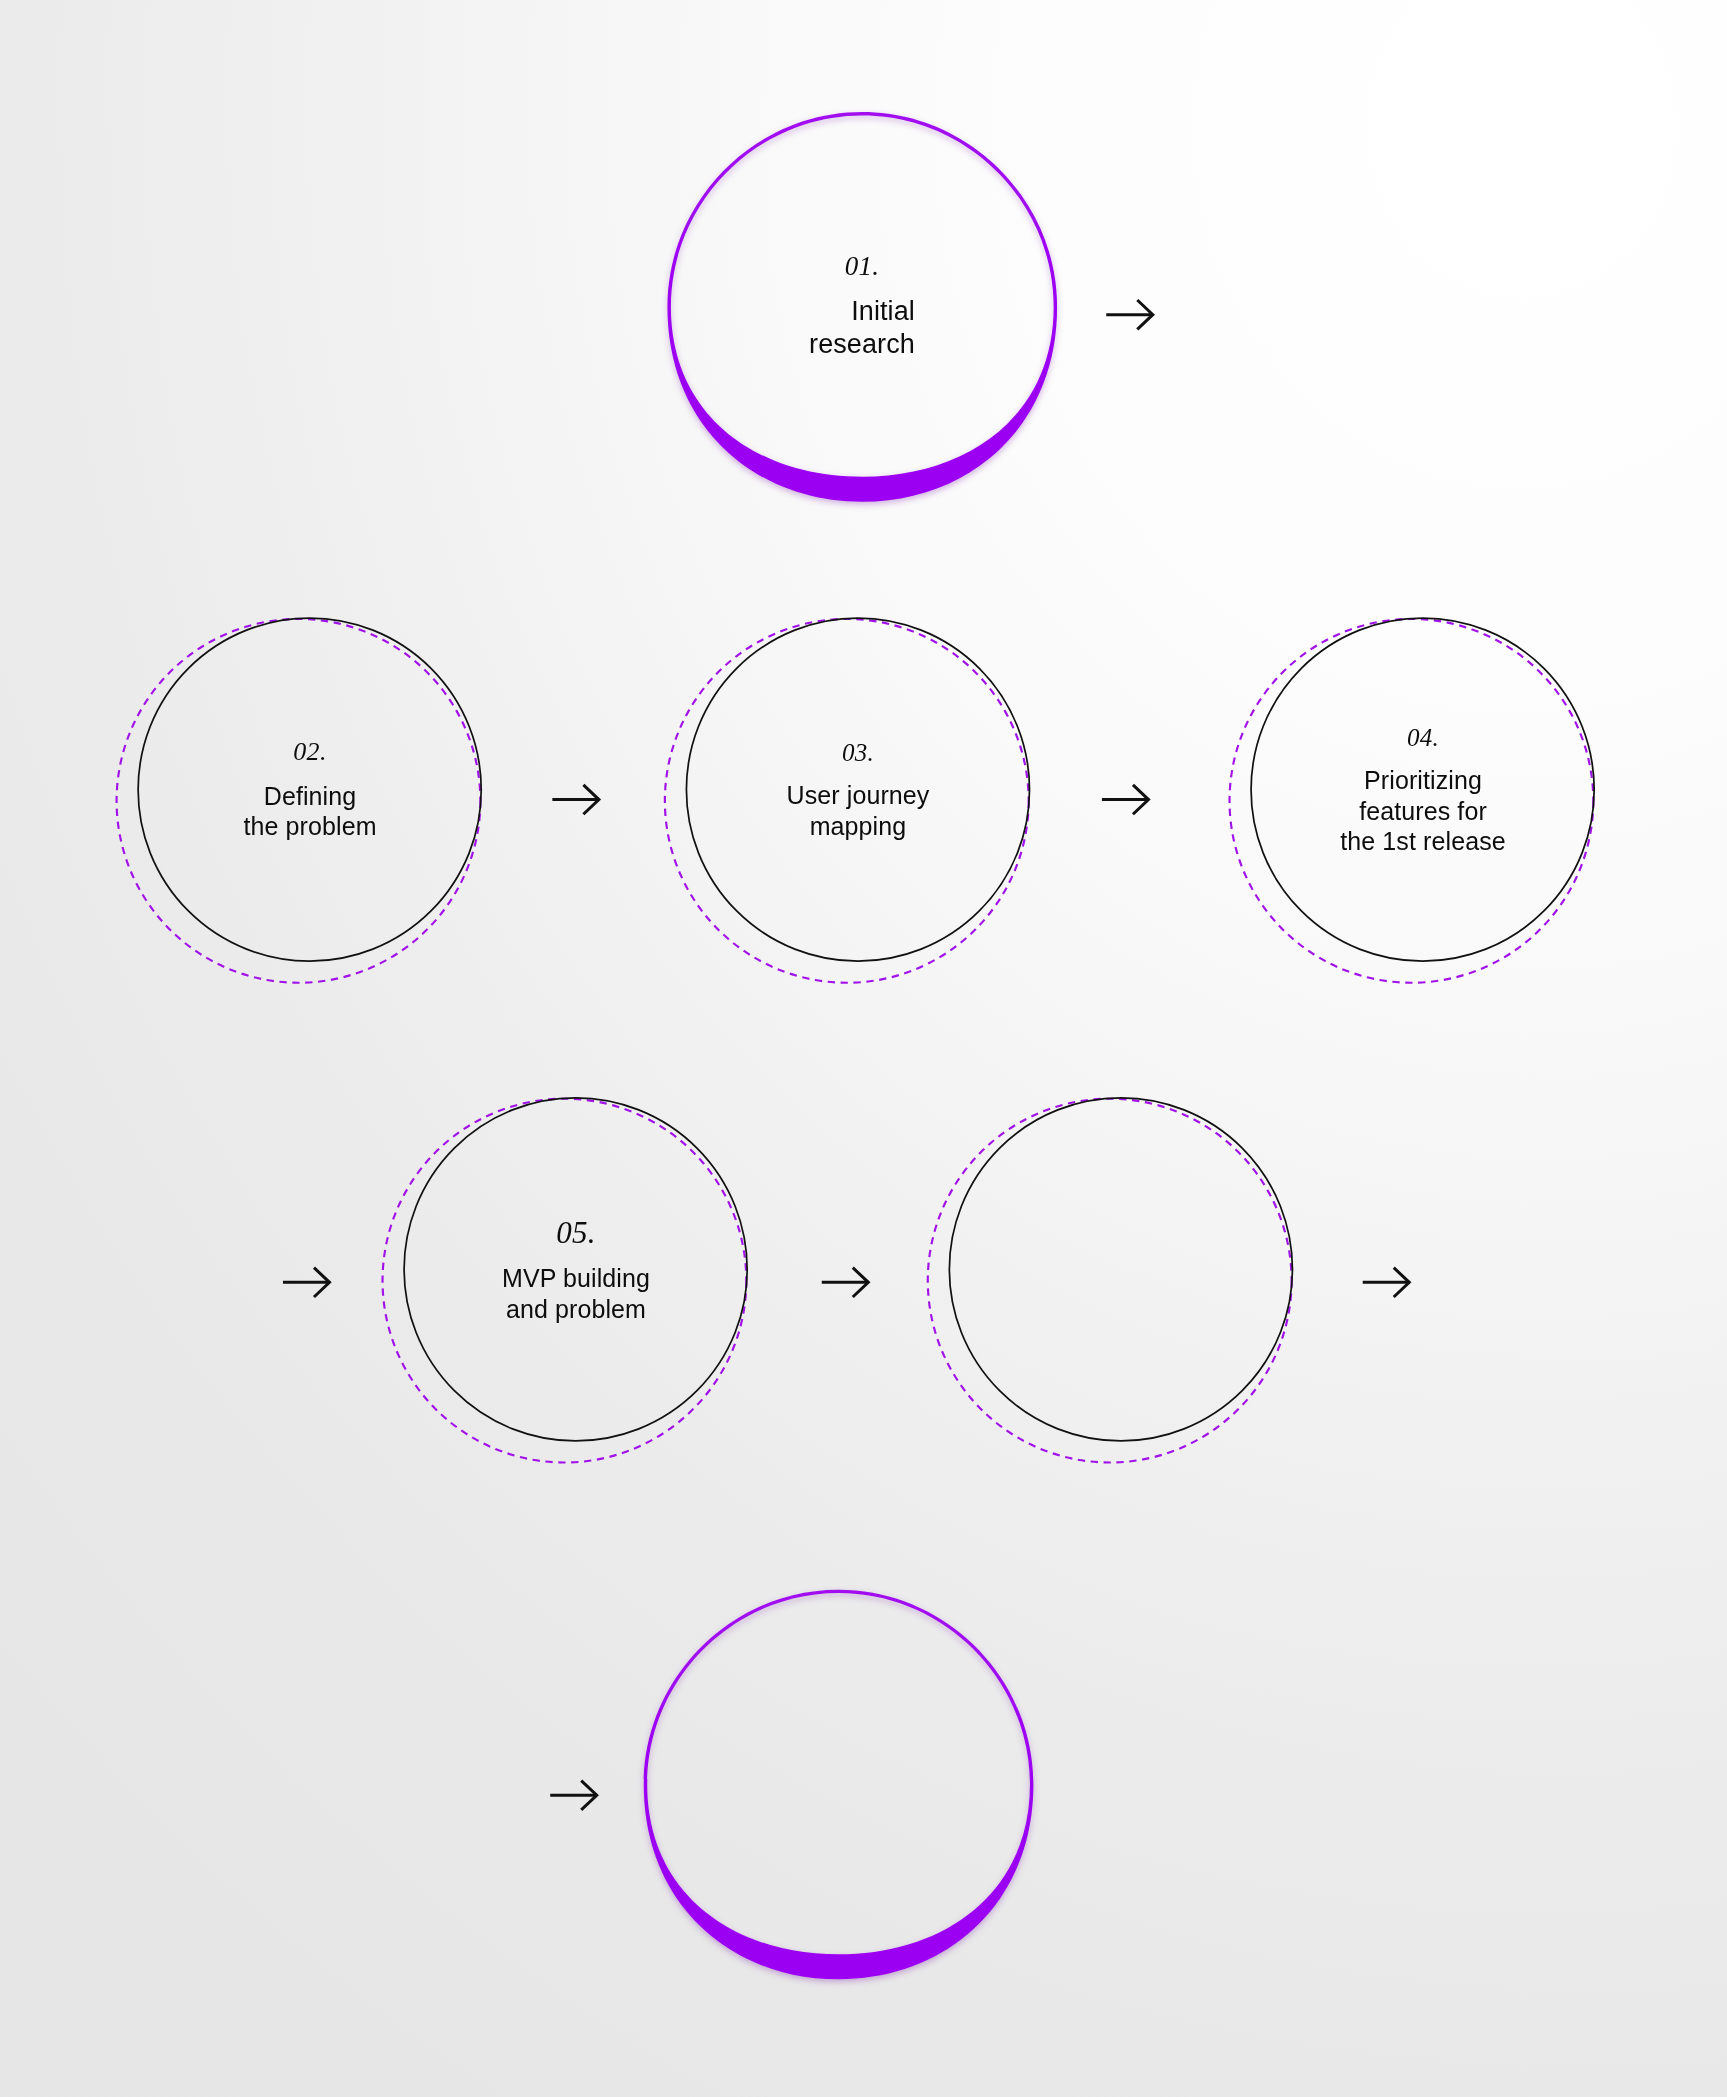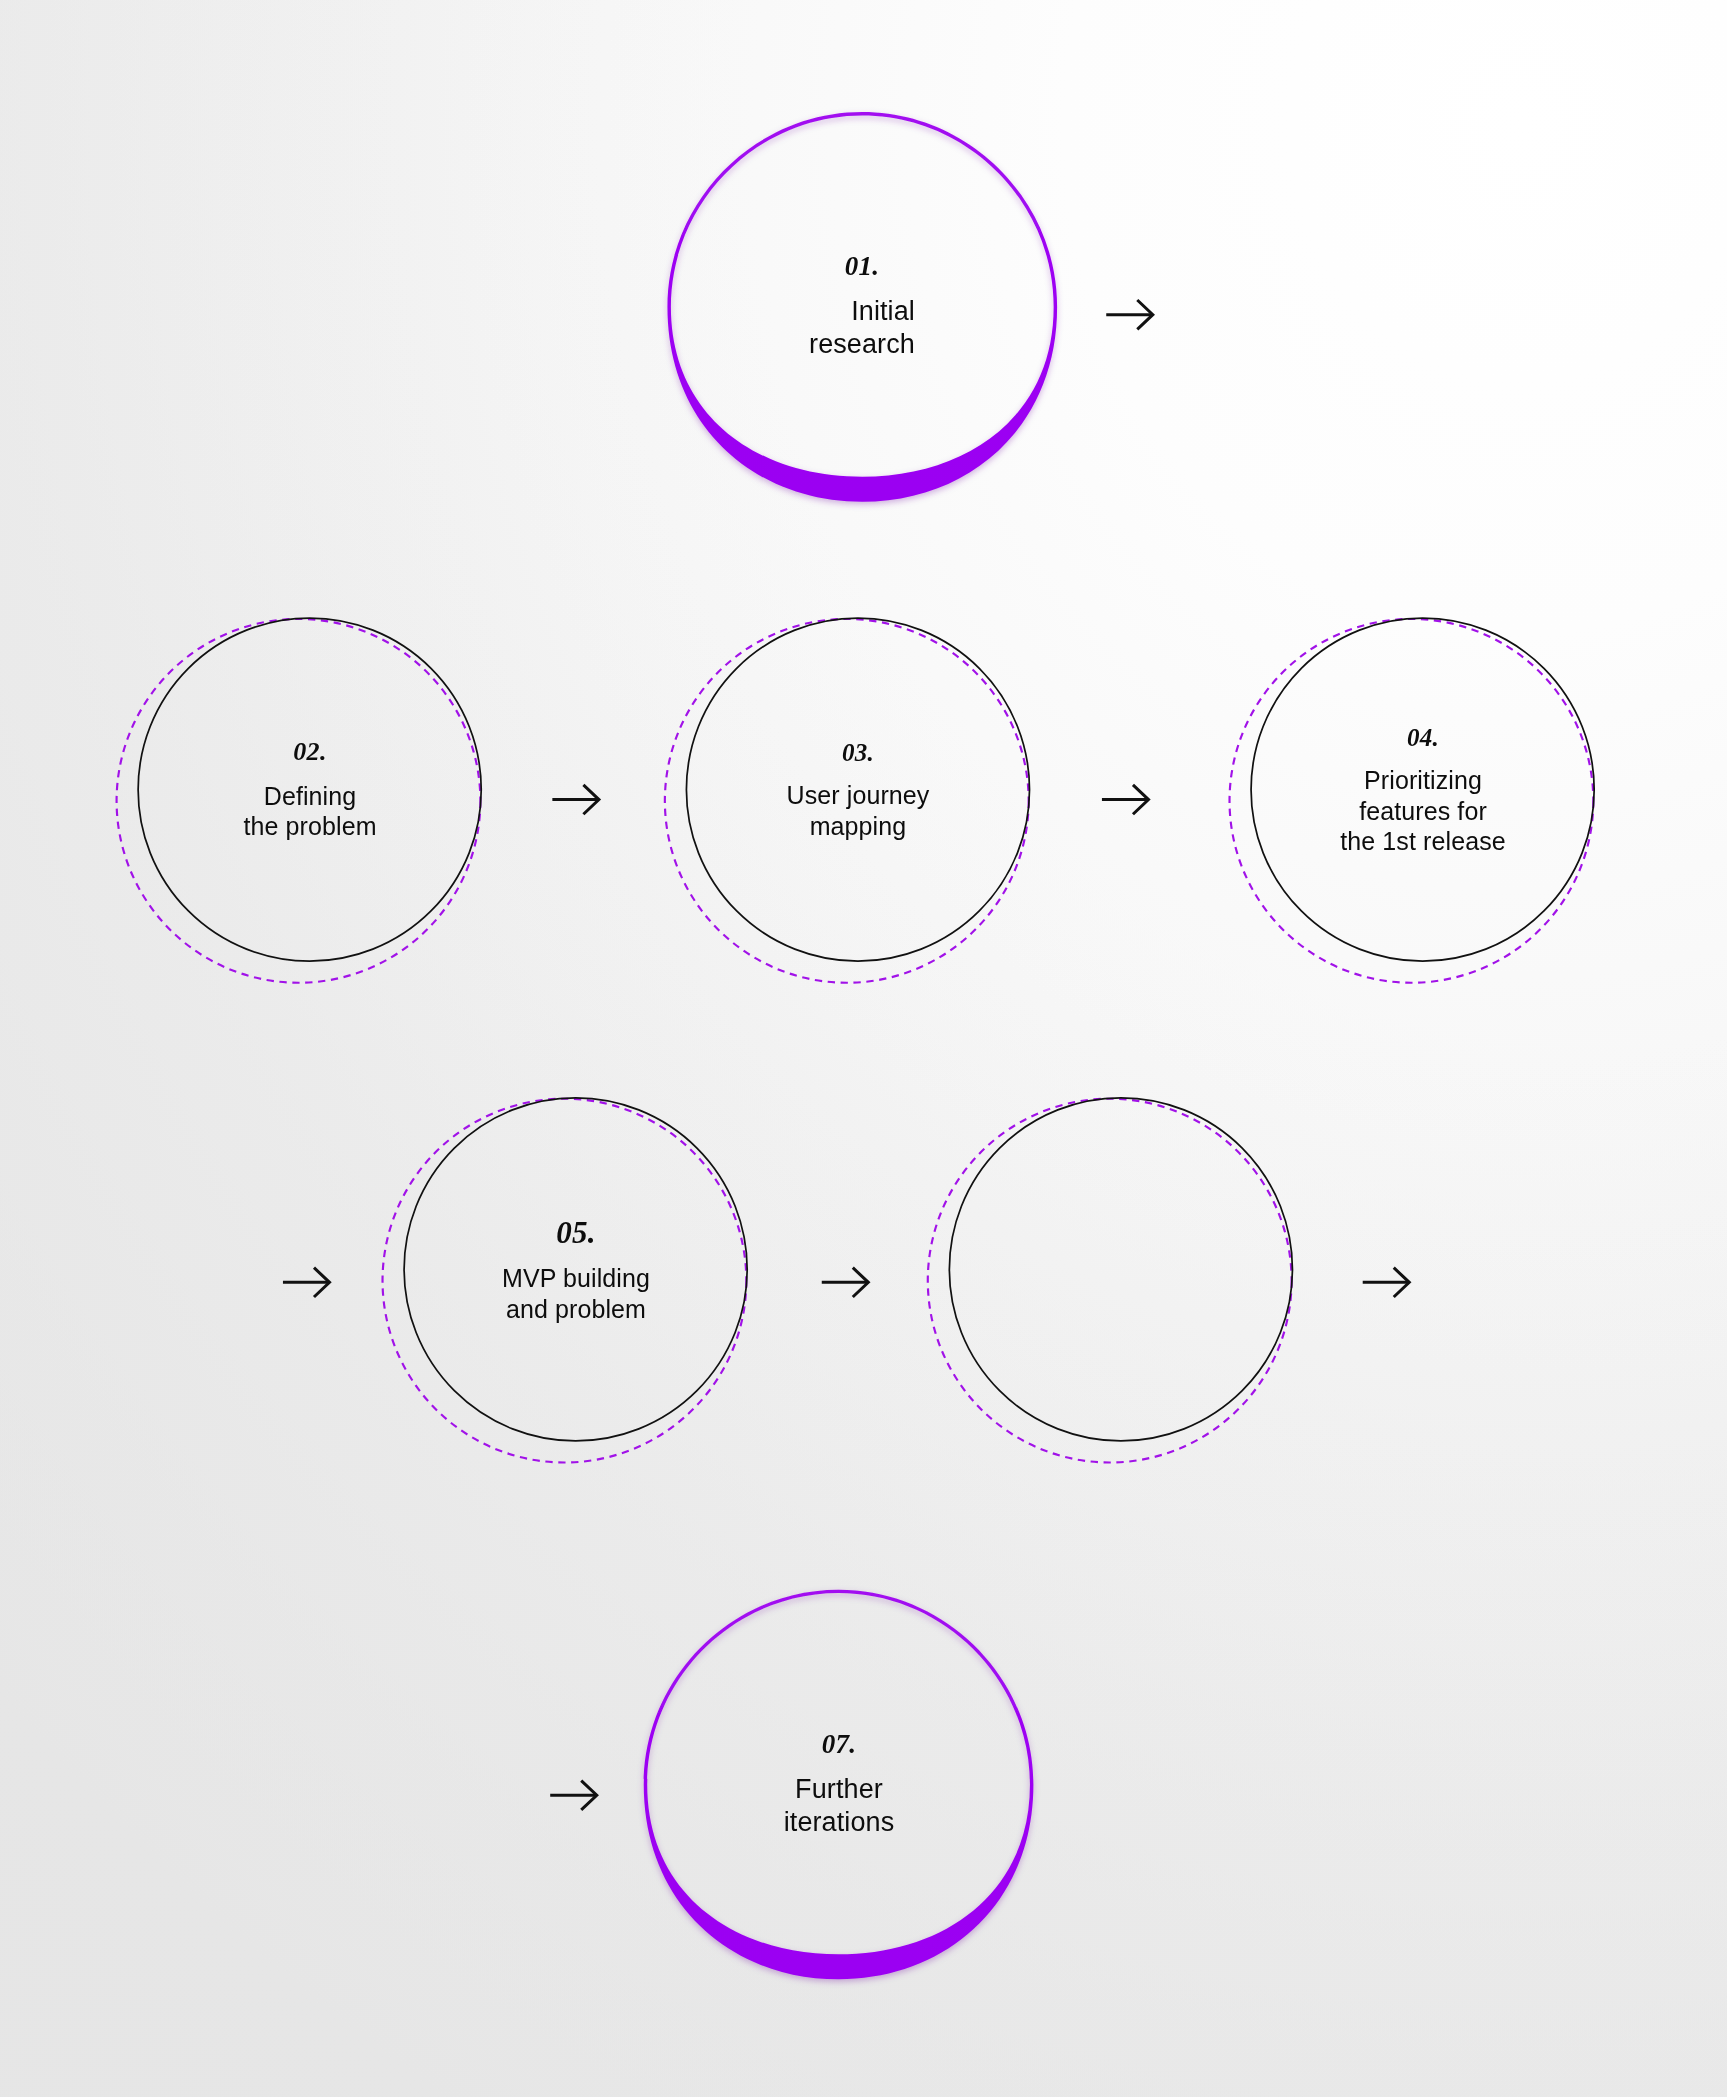--- a/index.html
+++ b/index.html
@@ -55,21 +55,21 @@
     flex-direction: column;
     align-items: center;
     justify-content: center;
     text-align: center;
     box-sizing: border-box;
   }
 
   .node-num {
     font-family: "Liberation Serif", "DejaVu Serif", serif;
     font-style: italic;
-    font-weight: 700;
+    font-weight: 400;
     font-size: 27px;
     line-height: 1;
     color: #0d0d0d;
     letter-spacing: .01em;
   }
 
   .node-label {
     font-family: "Liberation Sans", sans-serif;
     font-weight: 300;
     font-size: 26px;
@@ -246,20 +246,15 @@
 the 1st release</div>
   </div>
 
   <div class="node node-plain" style="left:576px; top:1270px; width:267px; height:267px;">
     <div class="node-num" style="font-size: 31px;">05.</div>
     <div class="node-label" style="font-size: 25px;">MVP building
 and problem</div>
   </div>
 
 
-  <div class="node node-accent" style="left:839px; top:1785px; width:276px; height:276px;">
-    <div class="node-num" style="font-size: 27px;">07.</div>
-    <div class="node-label" style="font-size: 27px;">Further
-iterations</div>
-  </div>
 
 </div>
 
 
 </body></html>

